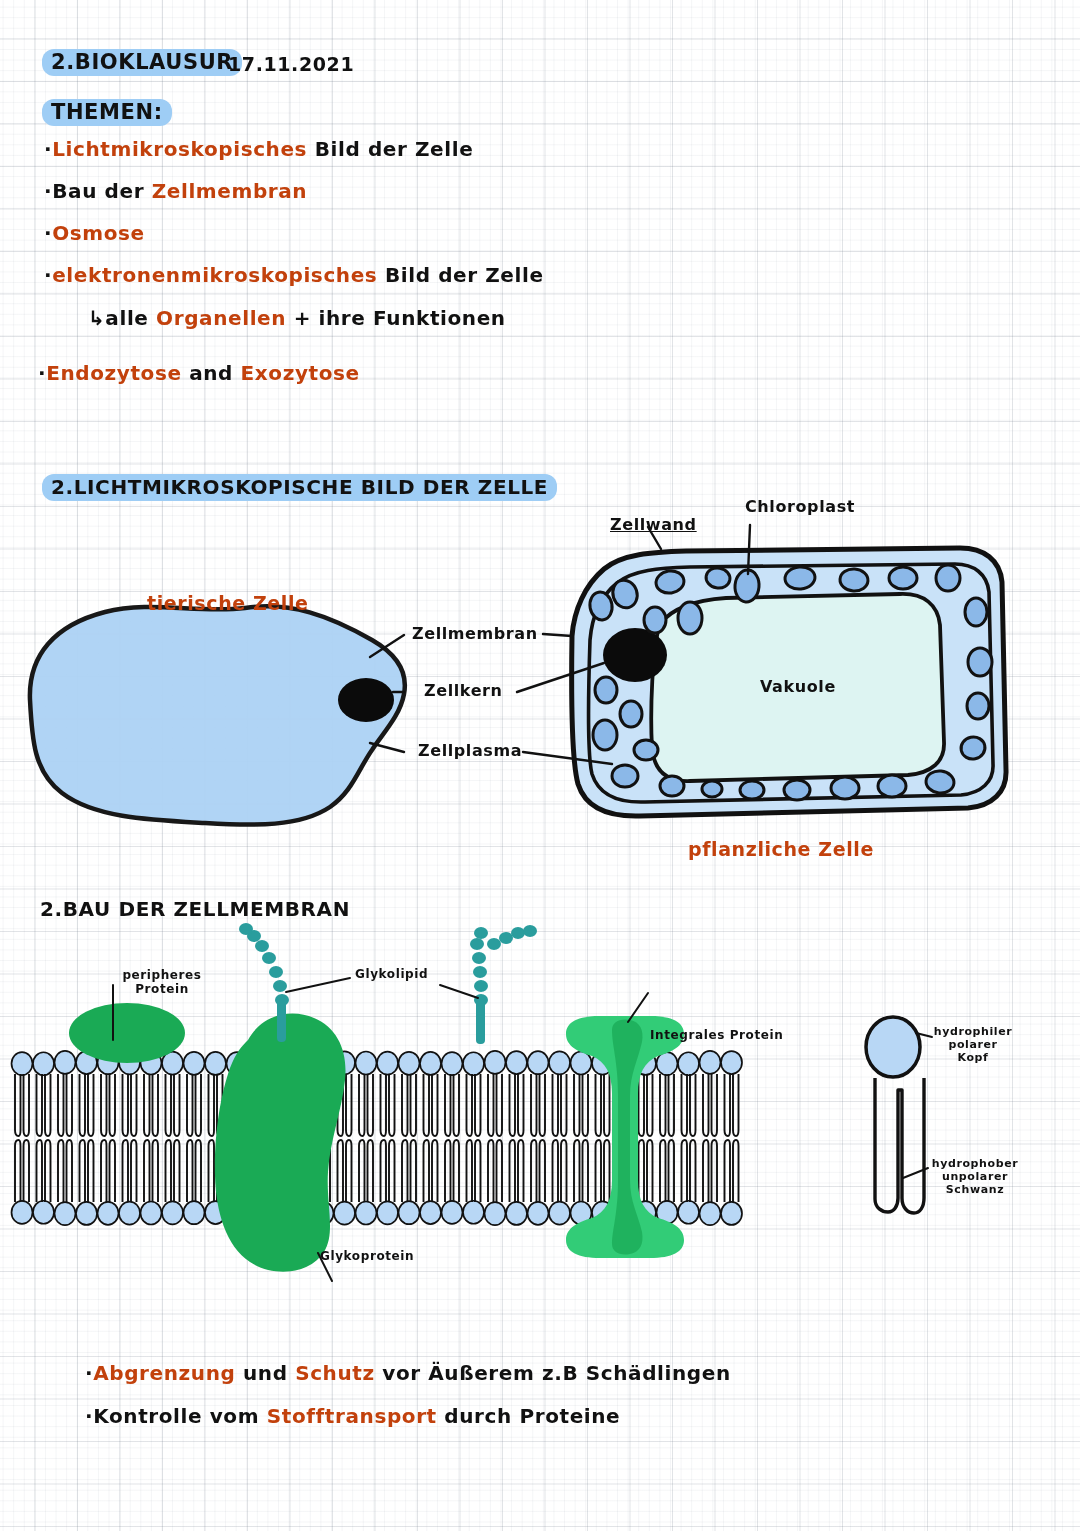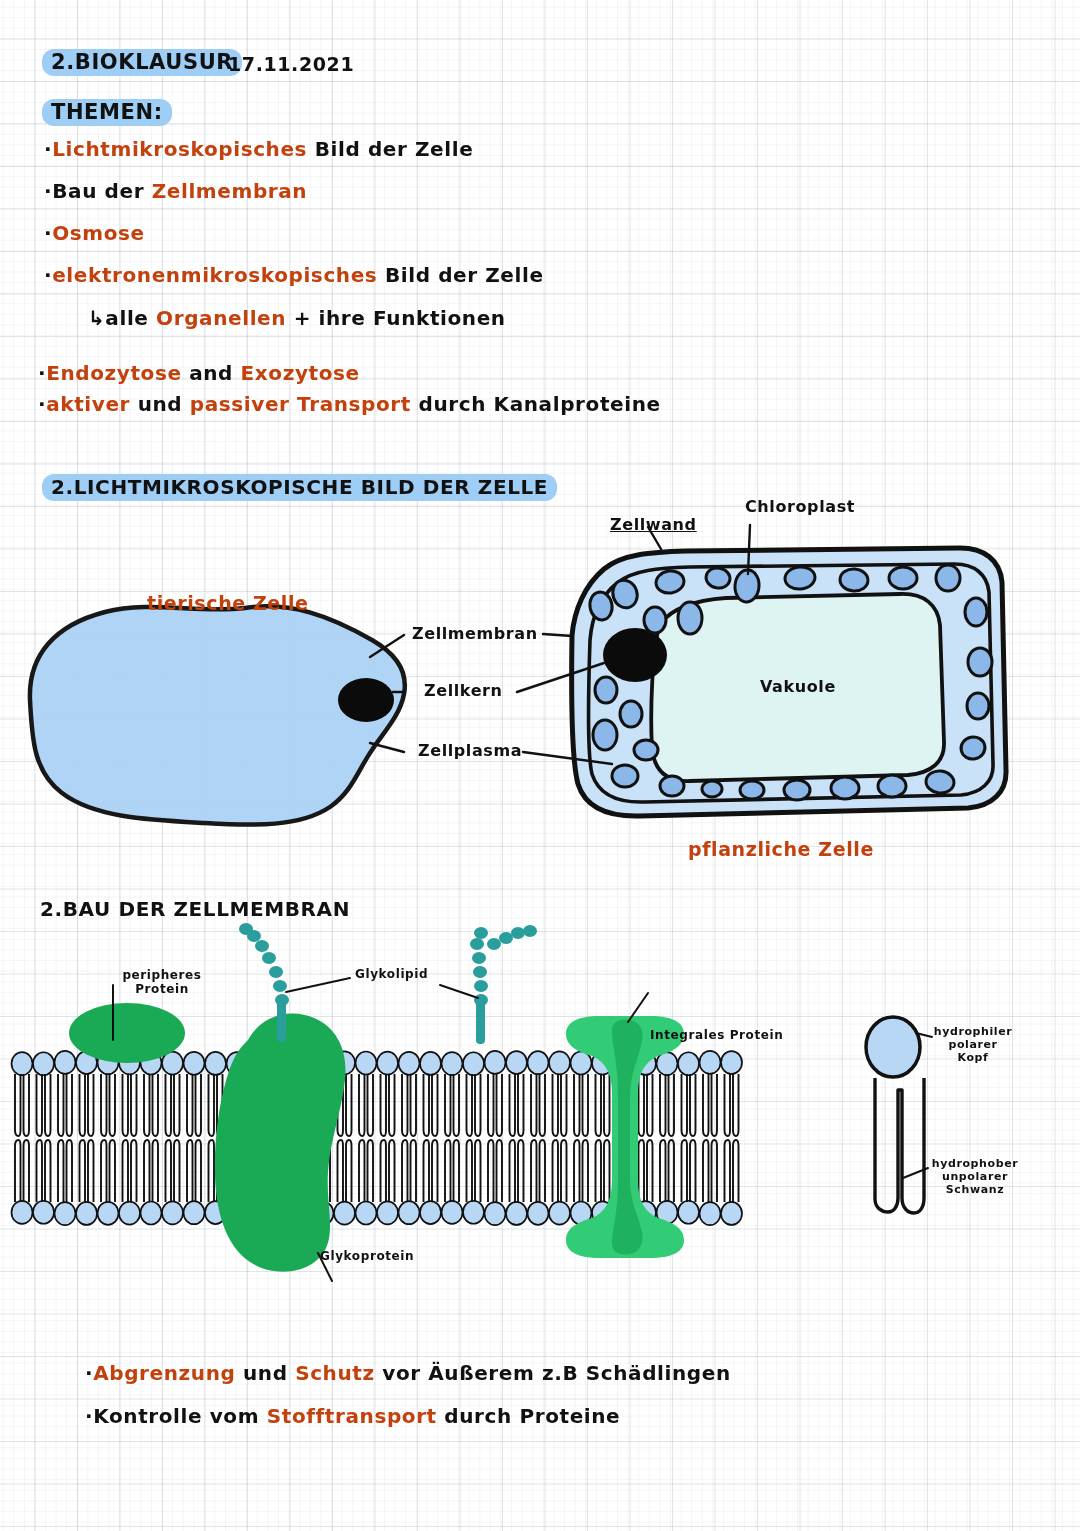--- a/index.html
+++ b/index.html
@@ -364,21 +364,20 @@
   <div class="hw t-item" style="left:44px;top:180px;"><span>·</span><span>Bau der </span><span class="blue">Zellmembran</span></div>
 
   <div class="hw t-item" style="left:44px;top:222px;"><span>·</span><span class="blue">Osmose</span></div>
 
   <div class="hw t-item" style="left:44px;top:264px;"><span>·</span><span class="blue">elektronenmikroskopisches</span><span> Bild der Zelle</span></div>
 
   <div class="hw t-item" style="left:88px;top:307px;"><span>↳</span><span>alle </span><span class="blue">Organellen</span><span> + ihre Funktionen</span></div>
 
   <div class="hw t-item" style="left:38px;top:350px;margin-top:12px;"><span>·</span><span class="blue">Endozytose</span><span> and </span><span class="blue">Exozytose</span></div>
 
-  <div class="hw t-item" style="left:38px;top:393px;"><span>·</span><span class="blue">aktiver</span><span> und </span><span class="blue">passiver Transport</span><span> durch Kanalproteine</span></div>
 
   <div class="hw t-sec" style="left:42px;top:476px;">
     <span class="hl">2.LICHTMIKROSKOPISCHE BILD DER ZELLE</span>
   </div>
 
   <div class="hw t-cap blue" style="left:147px;top:592px;">tierische Zelle</div>
   <div class="hw t-cap blue" style="left:688px;top:838px;">pflanzliche Zelle</div>
 
   <div class="hw t-lab" style="left:412px;top:625px;">Zellmembran</div>
   <div class="hw t-lab" style="left:424px;top:682px;">Zellkern</div>

